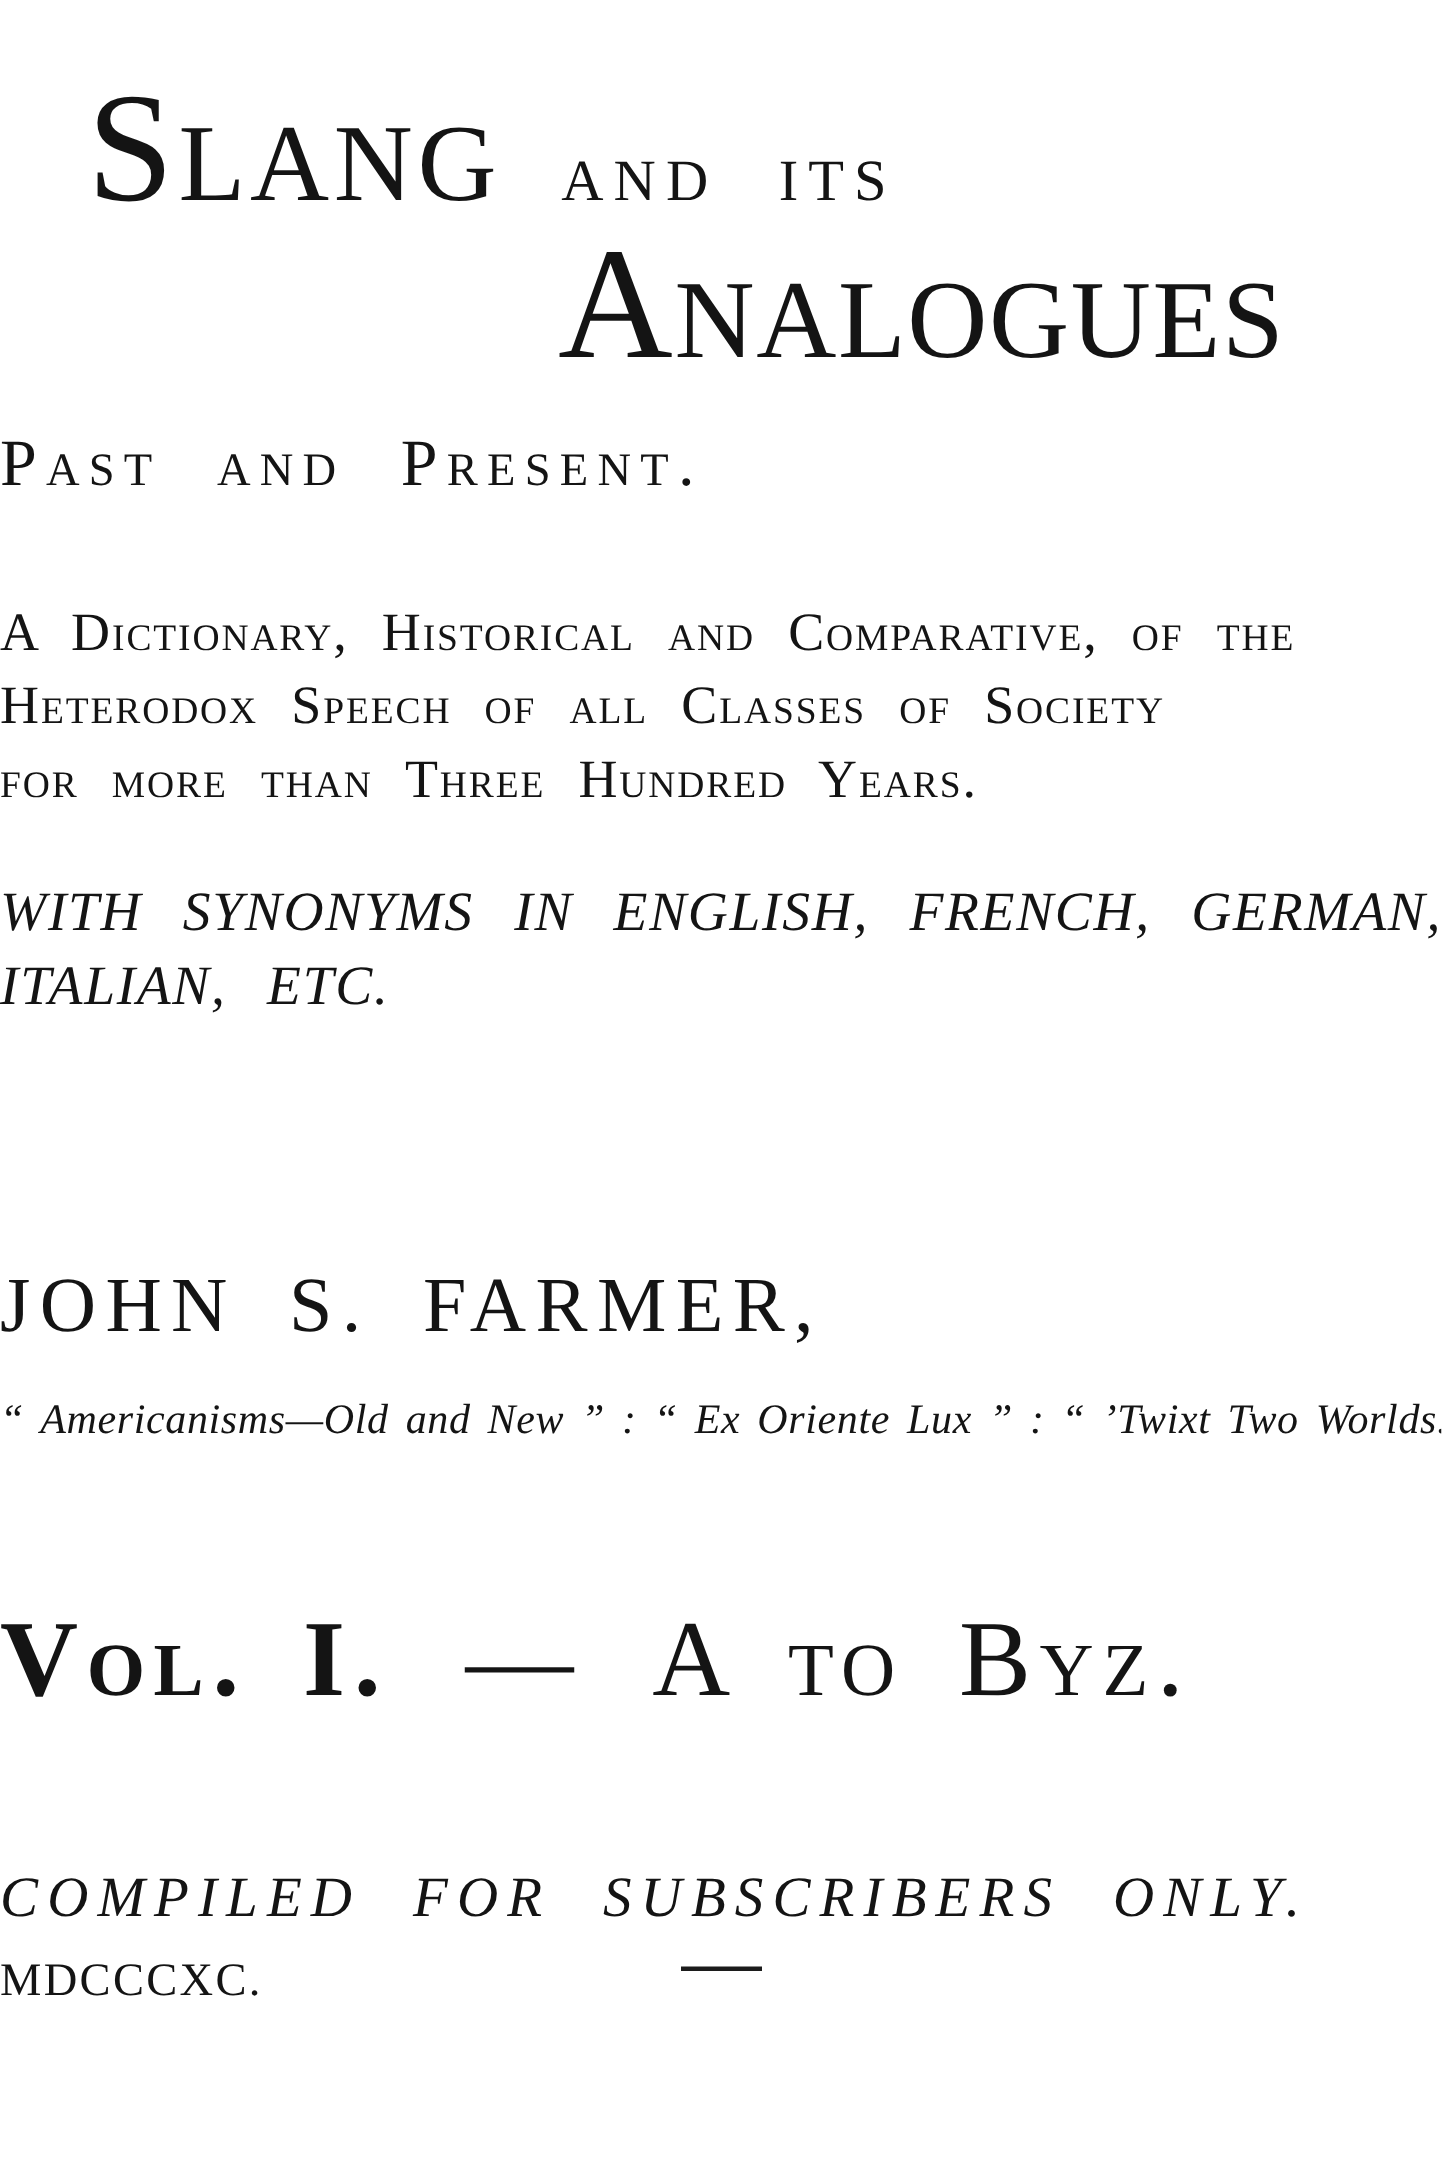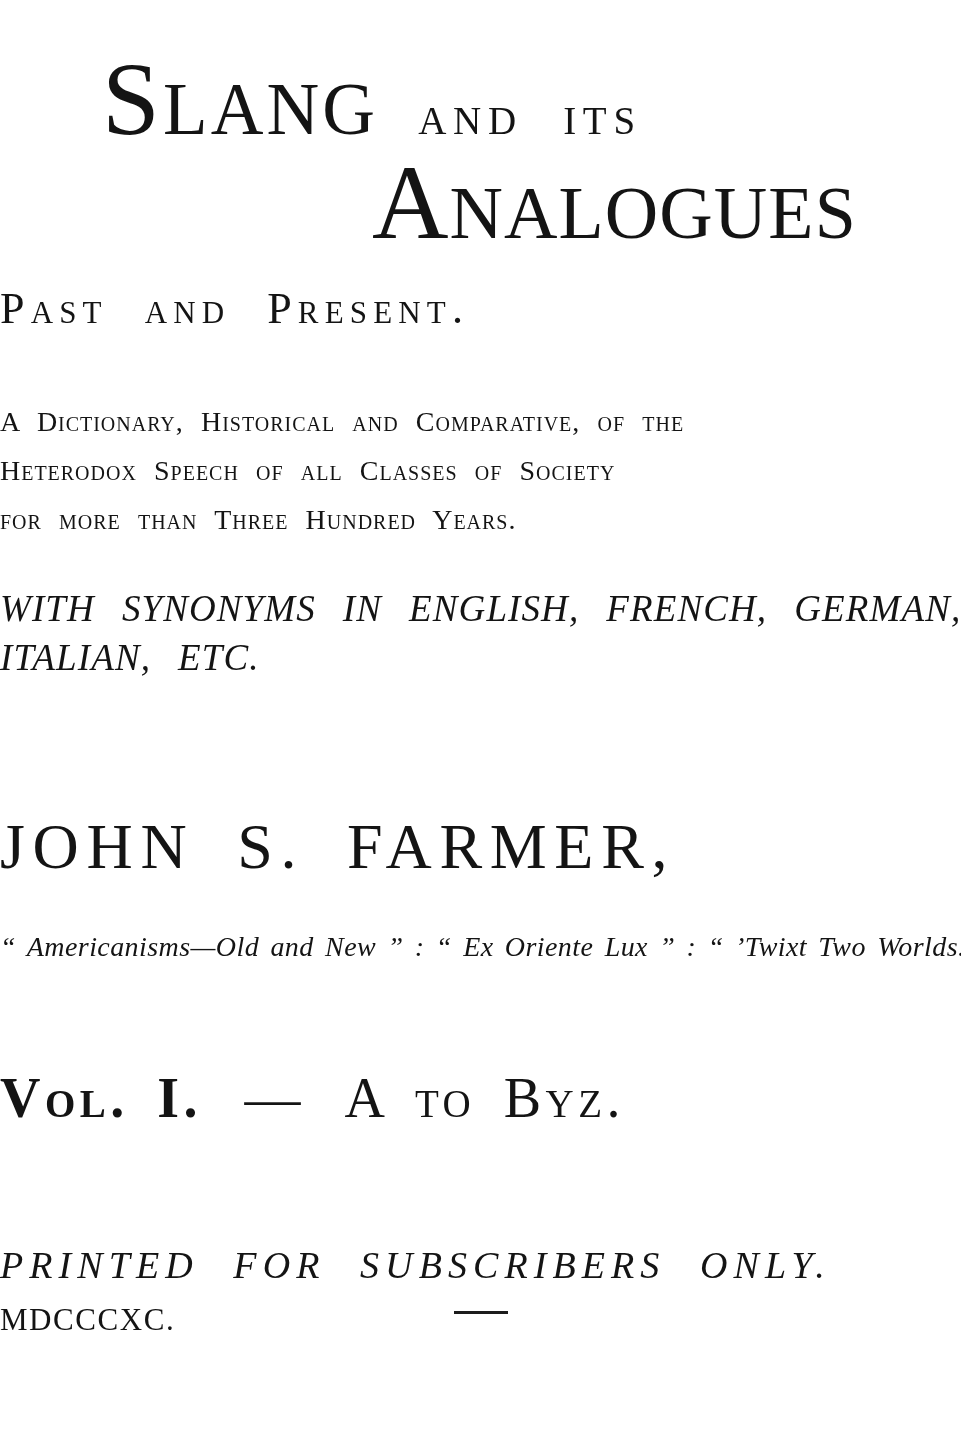--- a/index.html
+++ b/index.html
@@ -18,21 +18,20 @@
   }
   .abs { position: absolute; white-space: nowrap; }
   .center { position: absolute; left: 0; right: 0; text-align: left; white-space: nowrap; }
 
   
   .line-slang {
     left: 58px; top: 47px;
     font-size: 104px; line-height: 1;
     letter-spacing: 0.03em;
     font-variant: small-caps;
-    margin-left: 44px;
   }
   .t-andits {
     font-size: 56px;
     margin-left: 40px;
     letter-spacing: 0.12em;
     word-spacing: 0.35em;
   }
   .line-analogues {
     left: 372px; top: 150px;
     font-size: 106px; line-height: 1;
@@ -43,21 +42,21 @@
     top: 287px;
     font-size: 44px; line-height: 1;
     letter-spacing: 0.14em;
     word-spacing: 0.45em;
     font-variant: small-caps;
   }
 
   
   .dict-block {
     top: 397px;
-    font-size: 28px; line-height: 49px;
+    font-size: 36px; line-height: 49px;
     letter-spacing: 0.035em;
     word-spacing: 0.33em;
     font-variant: small-caps;
   }
 
   
   .syn-block {
     top: 584px;
     font-size: 37px; line-height: 49px;
     font-style: italic;
@@ -66,22 +65,22 @@
   }
 
   
   .compiled-line {
     top: 757px;
     font-size: 25px; line-height: 1;
     letter-spacing: 0.24em;
     word-spacing: 0.32em;
   }
   .farmer-line {
-    top: 815px;
-    font-size: 64px; line-height: 1;
+    top: 845px;
+    font-size: 52px; line-height: 1;
     letter-spacing: 0.12em;
     word-spacing: 0.3em;
   }
   .author-line {
     top: 890px;
     font-size: 26px; line-height: 1;
     letter-spacing: 0.1em;
     word-spacing: 0.22em;
     font-variant: small-caps;
   }
@@ -89,21 +88,21 @@
     top: 933px;
     font-size: 28px; line-height: 1;
     font-style: italic;
     letter-spacing: 0.015em;
     word-spacing: 0.14em;
   }
 
   
   .vol-line {
     top: 1070px;
-    font-size: 56px; line-height: 1;
+    font-size: 72px; line-height: 1;
     letter-spacing: 0.08em;
     word-spacing: 0.18em;
     font-variant: small-caps;
   }
   .vol-label { font-weight: 700; }
   .vol-dash { margin: 0 14px; }
 
   
   .printed-line {
     top: 1246px;
@@ -156,19 +155,19 @@
 
 
   <div class="center works-line">“ Americanisms—Old and New ” : “ Ex Oriente Lux ” : “ ’Twixt Two Worlds.”</div>
 
   <div class="center vol-line">
     <span class="vol-label">Vol. I.</span>
     <span class="vol-dash">—</span>
     <span class="vol-range">A to Byz.</span>
   </div>
 
-  <div class="center printed-line">PRINTED FOR SUBSCRIBERS ONLY.</div>
+  <div class="center printed-line">COMPILED FOR SUBSCRIBERS ONLY.</div>
 
   <div class="divider"></div>
 
   <div class="center year-line">MDCCCXC.</div>
 
 </div>
 
 </body></html>

